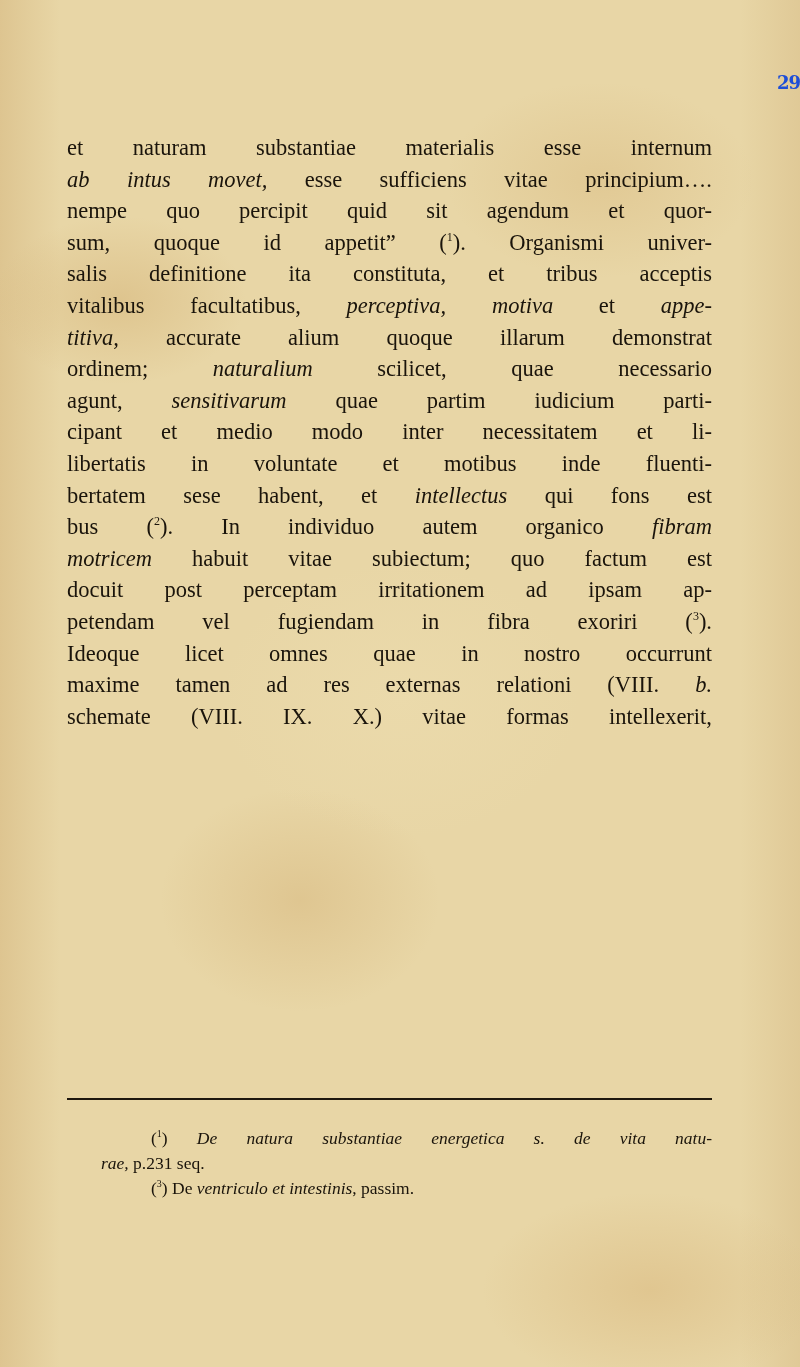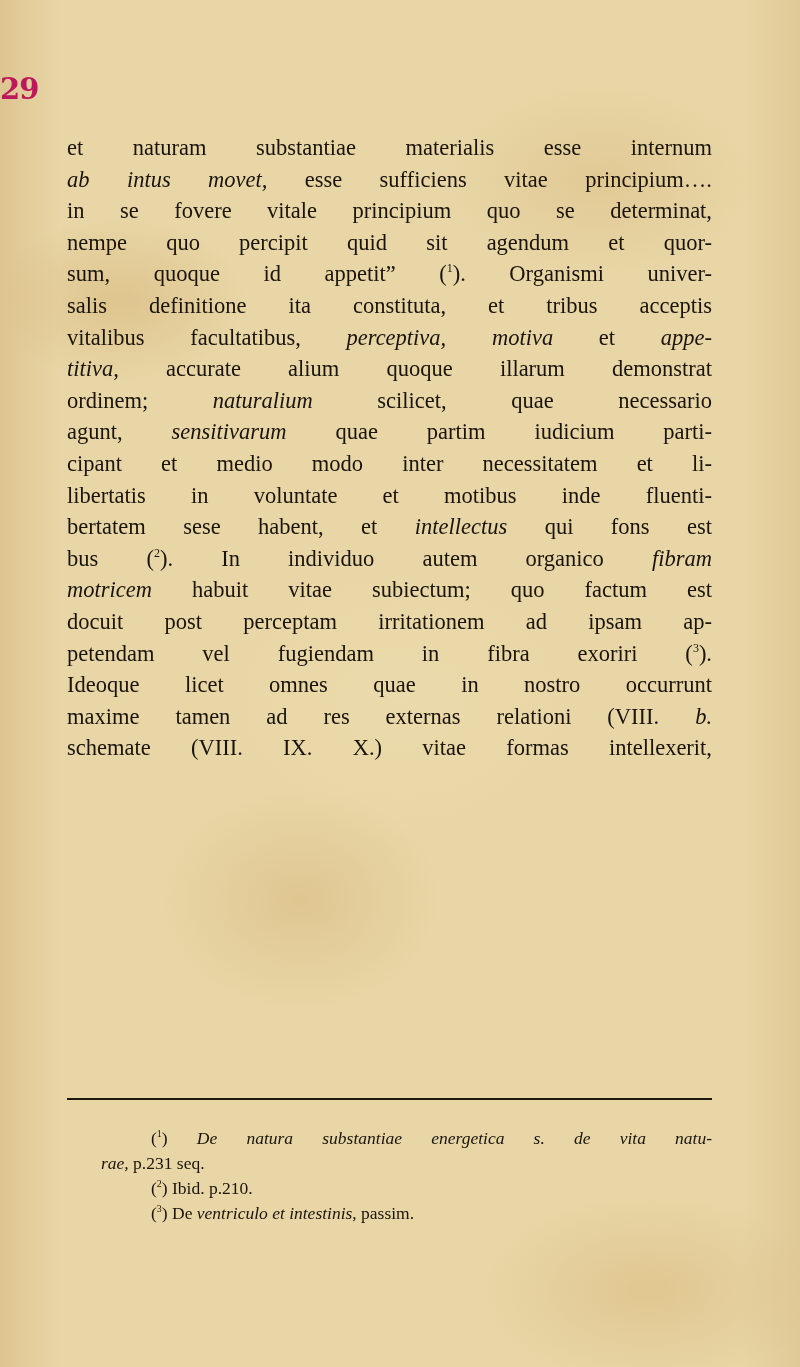--- a/index.html
+++ b/index.html
@@ -16,26 +16,26 @@
         radial-gradient(ellipse 260px 200px at 400px 700px, rgba(240,225,180,0.35), transparent 70%),
         linear-gradient(90deg, rgba(190,145,80,0.25) 0px, rgba(0,0,0,0) 60px, rgba(0,0,0,0) 740px, rgba(190,150,90,0.2) 800px);
       font-family: "DejaVu Serif", "Liberation Serif", serif;
       color: #1e170e;
       position: relative;
     }
     .page-number {
       position: absolute;
       left: 0; right: 0;
       top: 72px;
-      text-align: left;
+      text-align: right;
       font-family: "DejaVu Serif", serif;
       font-weight: bold;
-      font-size: 29px;
+      font-size: 18px;
       letter-spacing: -1px;
-      color: #be185d;
+      color: #1d4ed8;
     }
     .body-text {
       position: absolute;
       left: 67px;
       top: 132px;
       width: 645px;
     }
     .line {
       display: block;
       height: 31.6px;
@@ -78,21 +78,20 @@
     .fn-line sup { font-size: 10px; vertical-align: 7px; }
   </style>
 </head>
 <body>
 
 <div class="page-number">29</div>
 
 <div class="body-text" id="body-text">
     <span class="line"><span>et naturam substantiae materialis esse internum</span></span>
     <span class="line"><i>ab intus movet,</i><span> esse sufficiens vitae principium….</span></span>
-    <span class="line"><span>in se fovere vitale principium quo se determinat,</span></span>
     <span class="line"><span>nempe quo percipit quid sit agendum et quor-</span></span>
     <span class="line"><span>sum, quoque id appetit” (</span><sup>1</sup><span>).  Organismi univer-</span></span>
     <span class="line"><span>salis definitione ita constituta, et tribus acceptis</span></span>
     <span class="line"><span>vitalibus facultatibus, </span><i>perceptiva, motiva</i><span> et </span><i>appe-</i></span>
     <span class="line"><i>titiva,</i><span> accurate alium quoque illarum demonstrat</span></span>
     <span class="line"><span>ordinem; </span><i>naturalium</i><span> scilicet, quae necessario</span></span>
     <span class="line"><span>agunt, </span><i>sensitivarum</i><span> quae partim iudicium parti-</span></span>
     <span class="line"><span>cipant et medio modo inter necessitatem et li-</span></span>
     <span class="line"><span>libertatis in voluntate et motibus inde fluenti-</span></span>
     <span class="line"><span>bertatem sese habent, et </span><i>intellectus</i><span> qui fons est</span></span>
@@ -103,15 +102,14 @@
     <span class="line"><span>Ideoque licet omnes quae in nostro occurrunt</span></span>
     <span class="line"><span>maxime tamen ad res externas relationi (VIII. </span><i>b.</i></span>
     <span class="line"><span>schemate (VIII. IX. X.) vitae formas intellexerit,</span></span>
   </div>
 
 <div class="rule"></div>
 
 <div class="footnotes" id="footnotes">
     <span class="fn-line indent justify"><span>(</span><sup>1</sup><span>) </span><i>De natura substantiae energetica s. de vita natu-</i></span>
     <span class="fn-line"><i>rae,</i><span> p.231 seq.</span></span>
-    <span class="fn-line indent"><span>(</span><sup>2</sup><span>) Ibid. p.210.</span></span>
     <span class="fn-line indent"><span>(</span><sup>3</sup><span>) De </span><i>ventriculo et intestinis</i><span>, passim.</span></span>
   </div>
 
 </body></html>

